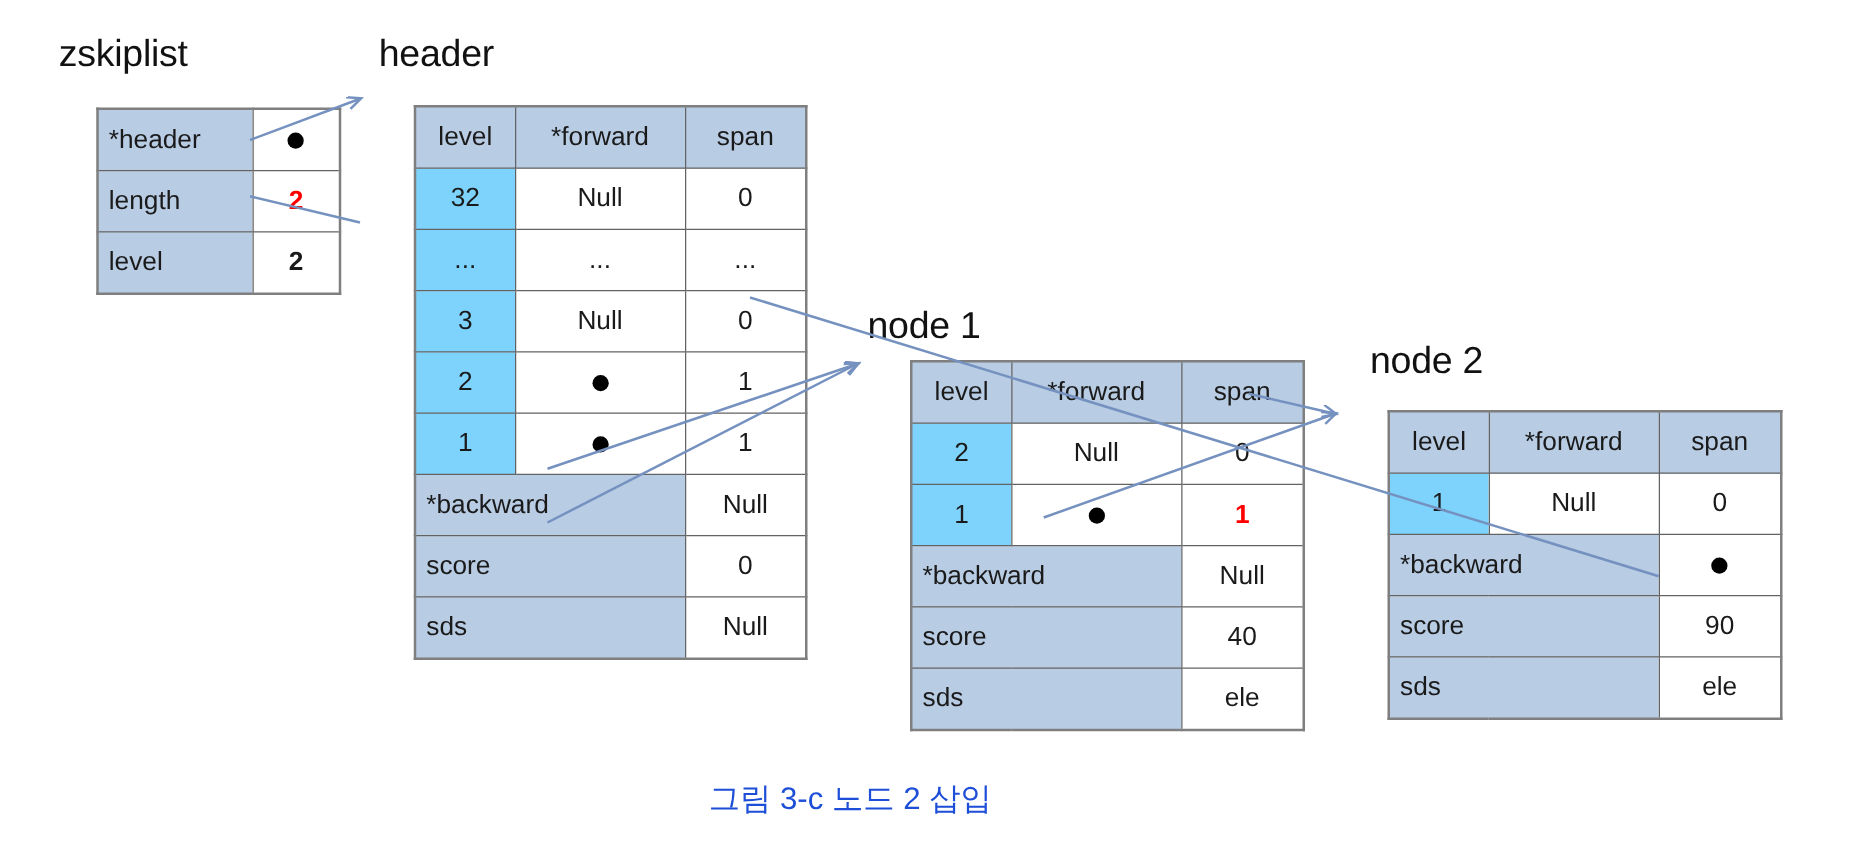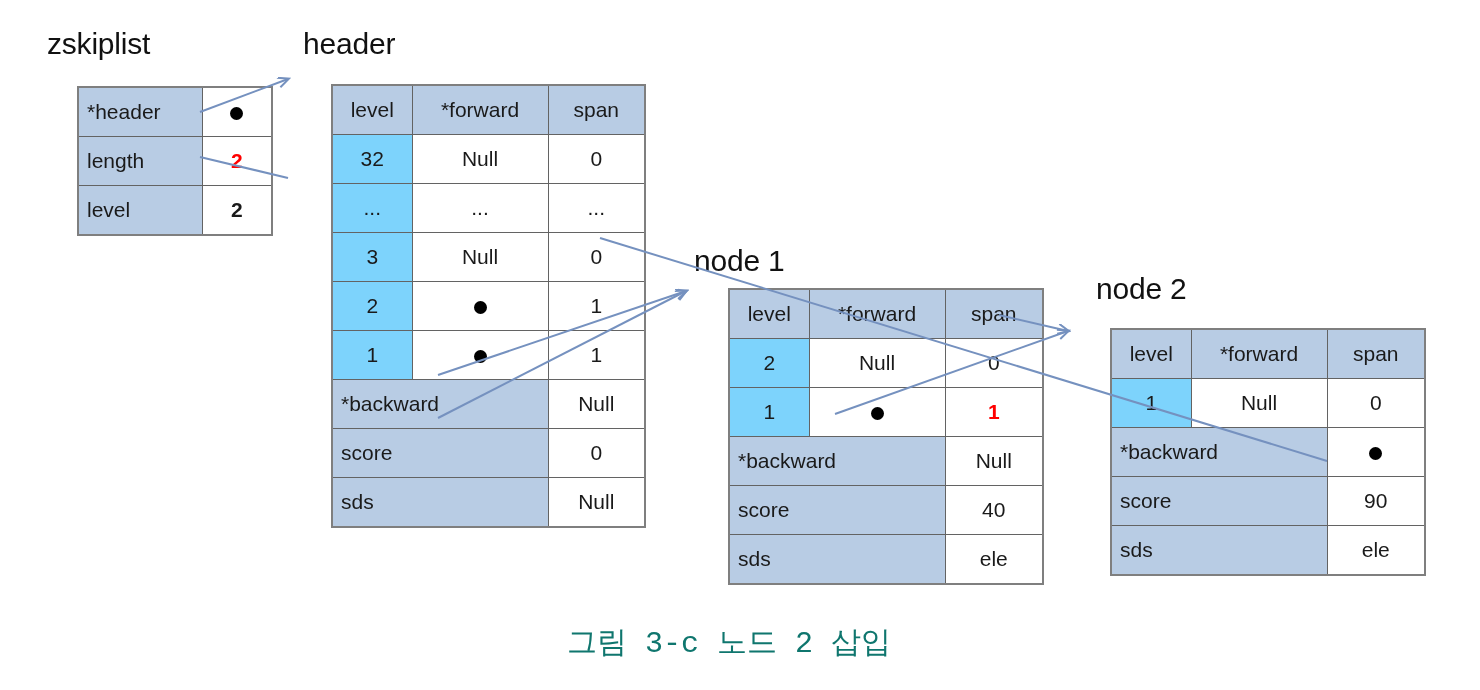--- a/index.html
+++ b/index.html
@@ -72,24 +72,23 @@
   svg.arrows {
     position: absolute;
     left: 0;
     top: 0;
     width: 1480px;
     height: 690px;
     pointer-events: none;
   }
   .caption {
     position: absolute;
-    font-size: 30px;
-    color: #0f766e;
+    font-size: 25px;
+    color: #1d4ed8;
     white-space: nowrap;
-    font-family: Liberation Mono, monospace;
   }
 </style>
 </head>
 <body>
 
 <div id="canvas">
 
   <div class="title" style="left:47px; top:27px;">zskiplist</div>
 
   <table class="tbl" style="left:33px; top:86px; width:194px;">

